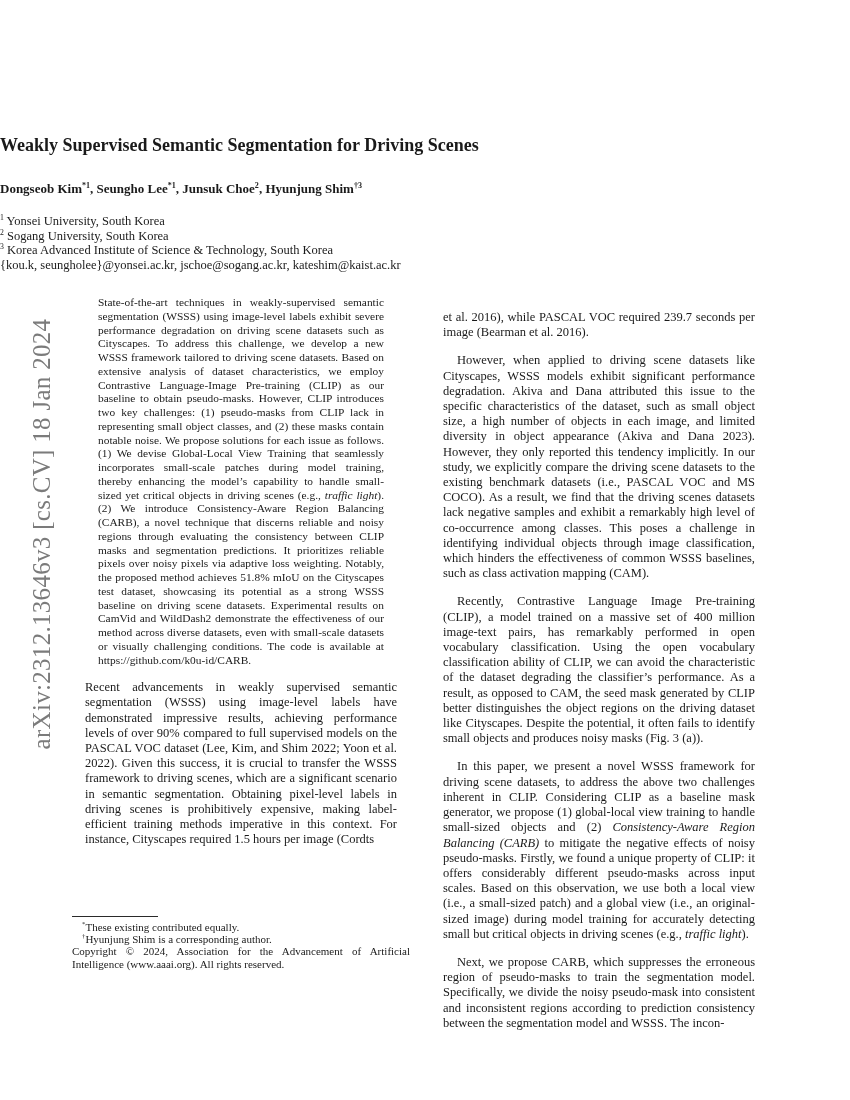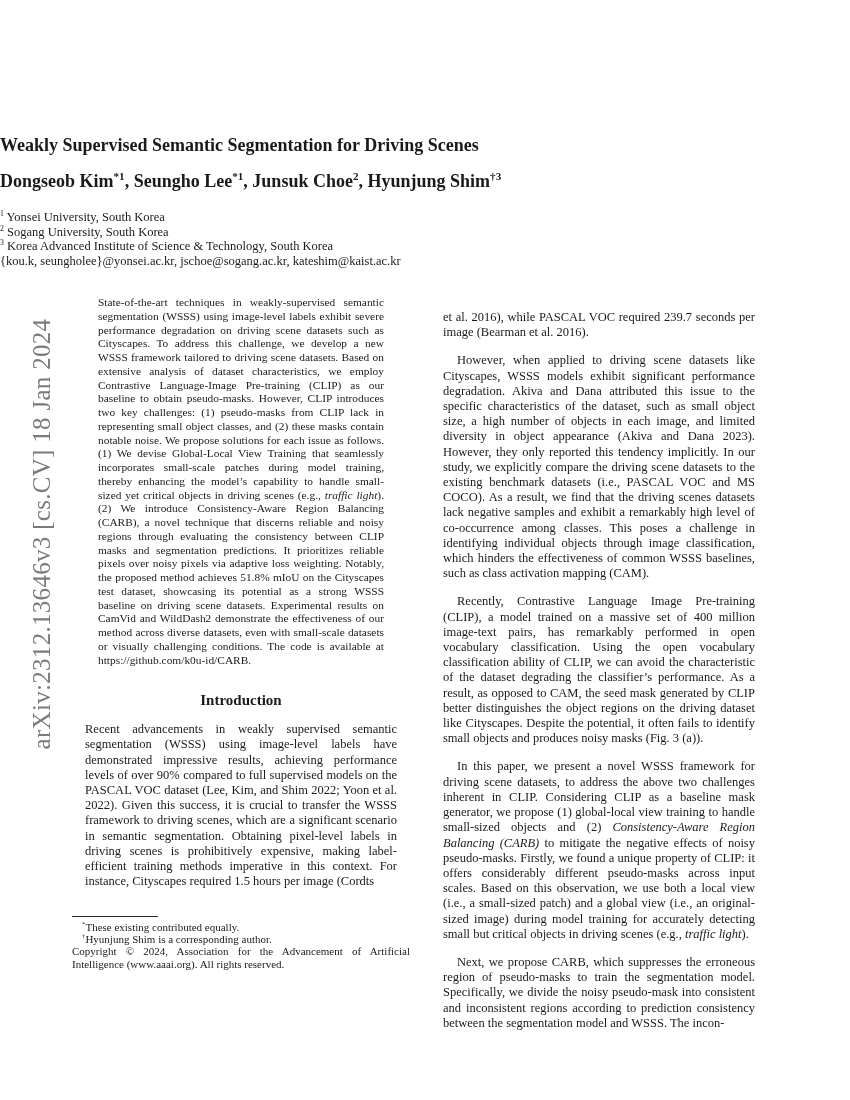--- a/index.html
+++ b/index.html
@@ -9,21 +9,21 @@
   }
   
   .arxiv-strip {
     position:absolute; left:42px; top:534px;
     transform:translate(-50%,-50%) rotate(-90deg);
     white-space:nowrap; font-size:25px; color:#7b7b7b; letter-spacing:0.3px;
   }
   
   .header { position:absolute; left:0; right:0; top:135px; text-align:left; }
   .title { margin:0; font-size:18px; font-weight:bold; line-height:1.2; }
-  .authors { margin-top:14px; font-size:18px; font-weight:bold; line-height:1.2; }
+  .authors { margin-top:24px; font-size:13px; font-weight:bold; line-height:1.2; }
   .affils { margin-top:18px; font-size:12.5px; line-height:14.6px; }
   .emails { font-size:12.5px; line-height:14.6px; }
   sup { font-size:0.62em; vertical-align:super; line-height:0; }
 
   .col { position:absolute; width:338px; }
   .col-left  { left:72px;  top:296px; }
   .col-right { left:430px; top:297px; }
 
   .h-abstract {
     margin:0 0 10px 0; text-align:center; font-size:13px; font-weight:bold; line-height:1.2;
@@ -55,21 +55,20 @@
     <div class="affils">
       <div><sup>1</sup><span> Yonsei University, South Korea</span></div>
       <div><sup>2</sup><span> Sogang University, South Korea</span></div>
       <div><sup>3</sup><span> Korea Advanced Institute of Science &amp; Technology, South Korea</span></div>
       <div class="emails">{kou.k, seungholee}@yonsei.ac.kr, jschoe@sogang.ac.kr, kateshim@kaist.ac.kr</div>
     </div>
   </div>
 
   <section class="col col-left">
     <p class="abstract"><span>State-of-the-art techniques in weakly-supervised semantic segmentation (WSSS) using image-level labels exhibit severe performance degradation on driving scene datasets such as Cityscapes. To address this challenge, we develop a new WSSS framework tailored to driving scene datasets. Based on extensive analysis of dataset characteristics, we employ Contrastive Language-Image Pre-training (CLIP) as our baseline to obtain pseudo-masks. However, CLIP introduces two key challenges: (1) pseudo-masks from CLIP lack in representing small object classes, and (2) these masks contain notable noise. We propose solutions for each issue as follows. (1) We devise Global-Local View Training that seamlessly incorporates small-scale patches during model training, thereby enhancing the model’s capability to handle small-sized yet critical objects in driving scenes (e.g., </span><span style="font-style: italic;">traffic light</span><span>). (2) We introduce Consistency-Aware Region Balancing (CARB), a novel technique that discerns reliable and noisy regions through evaluating the consistency between CLIP masks and segmentation predictions. It prioritizes reliable pixels over noisy pixels via adaptive loss weighting. Notably, the proposed method achieves 51.8% mIoU on the Cityscapes test dataset, showcasing its potential as a strong WSSS baseline on driving scene datasets. Experimental results on CamVid and WildDash2 demonstrate the effectiveness of our method across diverse datasets, even with small-scale datasets or visually challenging conditions. The code is available at https://github.com/k0u-id/CARB.</span></p>
-    <h2 class="h-intro">Introduction</h2>
     <p class="body-par"><span>Recent advancements in weakly supervised semantic segmentation (WSSS) using image-level labels have demonstrated impressive results, achieving performance levels of over 90% compared to full supervised models on the PASCAL VOC dataset (Lee, Kim, and Shim 2022; Yoon et al. 2022). Given this success, it is crucial to transfer the WSSS framework to driving scenes, which are a significant scenario in semantic segmentation. Obtaining pixel-level labels in driving scenes is prohibitively expensive, making label-efficient training methods imperative in this context. For instance, Cityscapes required 1.5 hours per image (Cordts</span></p>
   </section>
 
   <section class="col col-right">
     <p class="body-par"><span>et al. 2016), while PASCAL VOC required 239.7 seconds per image (Bearman et al. 2016).</span></p>
     <p class="body-par"><span>However, when applied to driving scene datasets like Cityscapes, WSSS models exhibit significant performance degradation. Akiva and Dana attributed this issue to the specific characteristics of the dataset, such as small object size, a high number of objects in each image, and limited diversity in object appearance (Akiva and Dana 2023). However, they only reported this tendency implicitly. In our study, we explicitly compare the driving scene datasets to the existing benchmark datasets (i.e., PASCAL VOC and MS COCO). As a result, we find that the driving scenes datasets lack negative samples and exhibit a remarkably high level of co-occurrence among classes. This poses a challenge in identifying individual objects through image classification, which hinders the effectiveness of common WSSS baselines, such as class activation mapping (CAM).</span></p>
     <p class="body-par"><span>Recently, Contrastive Language Image Pre-training (CLIP), a model trained on a massive set of 400 million image-text pairs, has remarkably performed in open vocabulary classification. Using the open vocabulary classification ability of CLIP, we can avoid the characteristic of the dataset degrading the classifier’s performance. As a result, as opposed to CAM, the seed mask generated by CLIP better distinguishes the object regions on the driving dataset like Cityscapes. Despite the potential, it often fails to identify small objects and produces noisy masks (Fig. 3 (a)).</span></p>
     <p class="body-par"><span>In this paper, we present a novel WSSS framework for driving scene datasets, to address the above two challenges inherent in CLIP. Considering CLIP as a baseline mask generator, we propose (1) global-local view training to handle small-sized objects and (2) </span><span style="font-style: italic;">Consistency-Aware Region Balancing (CARB)</span><span> to mitigate the negative effects of noisy pseudo-masks. Firstly, we found a unique property of CLIP: it offers considerably different pseudo-masks across input scales. Based on this observation, we use both a local view (i.e., a small-sized patch) and a global view (i.e., an original-sized image) during model training for accurately detecting small but critical objects in driving scenes (e.g., </span><span style="font-style: italic;">traffic light</span><span>).</span></p>
     <p class="body-par"><span>Next, we propose CARB, which suppresses the erroneous region of pseudo-masks to train the segmentation model. Specifically, we divide the noisy pseudo-mask into consistent and inconsistent regions according to prediction consistency between the segmentation model and WSSS. The incon-</span></p>
   </section>

